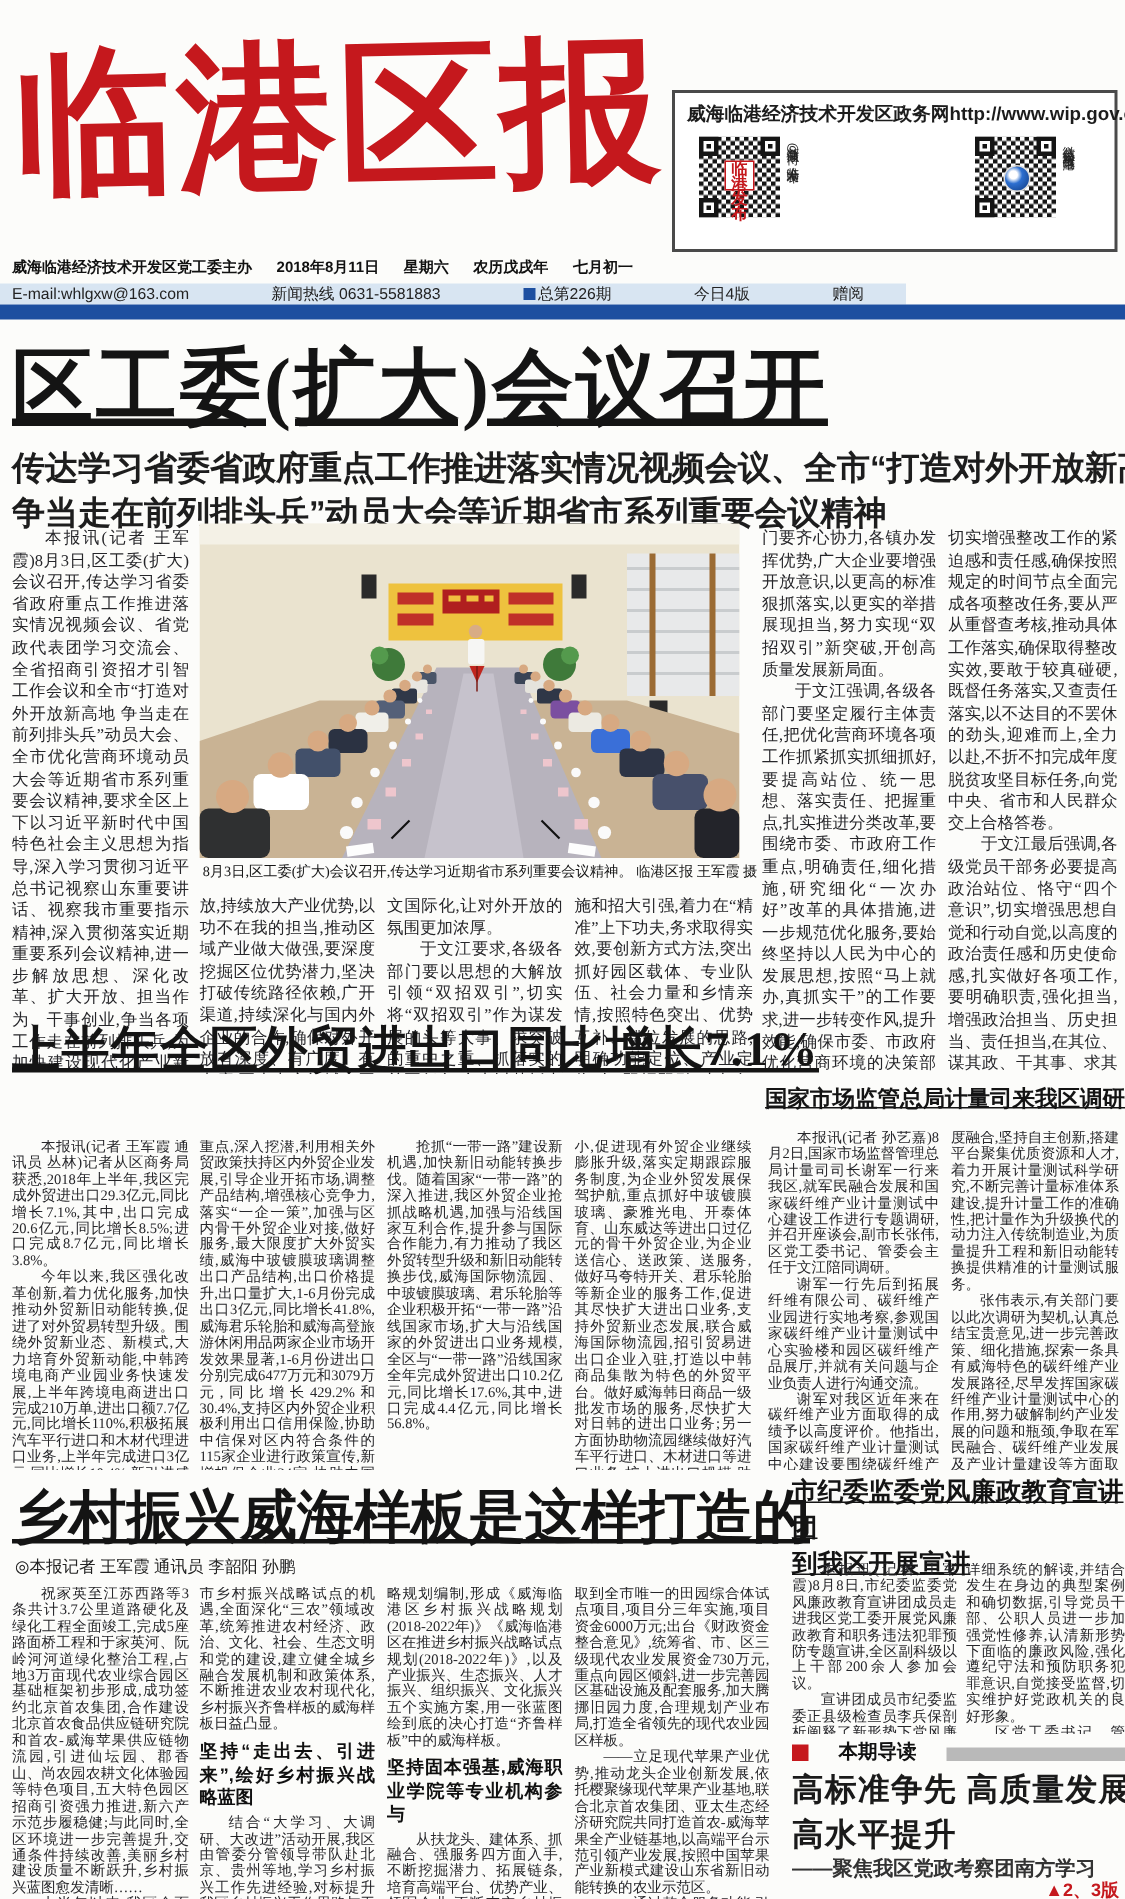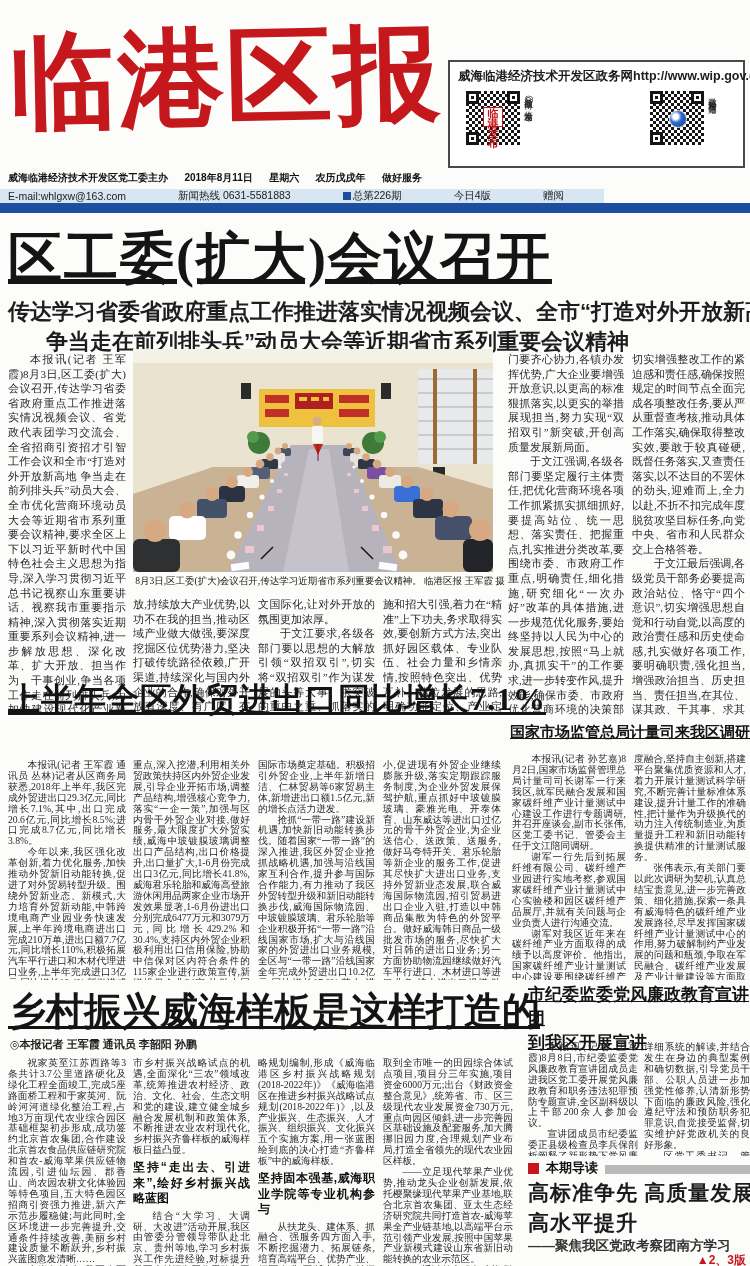--- a/index.html
+++ b/index.html
@@ -15,41 +15,41 @@
   .qr-unit{display:flex;gap:3px;}
   .qr-wrap{position:relative;width:54px;height:54px;}
   .qr-seal{position:absolute;left:17px;top:16px;width:20px;height:20px;background:#fff;border:1px solid #c5181d;
       color:#c5181d;font-size:11px;line-height:10px;font-weight:bold;text-align:center;box-sizing:border-box;}
   .qr-logo{position:absolute;left:19px;top:19px;width:16px;height:16px;border-radius:50%;
       background:radial-gradient(circle at 35% 35%,#fff 18%,#2d6fd0 40%,#1b4fa0 75%);border:1px solid #ddd;}
   .qr-cap{writing-mode:vertical-rl;font-size:8.5px;letter-spacing:1px;color:#222;height:54px;}
   .info1{position:absolute;left:8px;top:171px;width:414px;display:flex;justify-content:space-between;
       font-size:10px;font-weight:bold;color:#111;white-space:nowrap;}
   .info2{position:absolute;left:0;top:189px;width:604px;height:14px;background:#d8e5f2;display:flex;
-      align-items:center;justify-content:space-between;font-size:10.5px;color:#222;padding:0 40px 0 8px;box-sizing:border-box;white-space:nowrap;}
+      align-items:center;justify-content:space-between;font-size:10.5px;color:#222;padding:0 28px 0 8px;box-sizing:border-box;white-space:nowrap;}
   .bluesq{display:inline-block;width:8px;height:8px;background:#1d4fa0;margin-right:2px;vertical-align:-1px;}
   .bluebar{position:absolute;left:0;top:203px;width:750px;height:10px;background:#1d4fa0;}
   
   .hl{position:absolute;font-family:"Liberation Serif","DejaVu Serif",serif;font-weight:900;color:#141414;white-space:nowrap;text-decoration:underline;}
   .sub-hl{position:absolute;left:8px;font-size:22px;font-weight:bold;color:#1d1d1d;white-space:nowrap;
       font-family:"Liberation Sans","DejaVu Sans",sans-serif;}
   
   .col{position:absolute;overflow:hidden;text-align:justify;color:#26262a;
       font-family:"Liberation Serif","DejaVu Serif",serif;}
   .body-lg{font-size:11px;line-height:14.6px;}
   .body-sm{font-size:9.7px;line-height:10.9px;}
   .col p{margin:0;text-indent:2em;}
   .col p.noind{text-indent:0;}
   .col .subhd{font-family:"Liberation Sans","DejaVu Sans",sans-serif;font-weight:bold;font-size:12px;
       line-height:15.5px;margin:4px 0;text-indent:0;color:#101010;}
   .caption{position:absolute;left:118px;top:575px;width:404px;text-align:center;font-size:9.5px;
       color:#151515;font-family:"Liberation Serif","DejaVu Serif",serif;}
-  .byline{position:absolute;left:10px;top:1037px;font-size:11px;font-weight:bold;color:#222;}
+  .byline{position:absolute;left:10px;top:1037px;font-size:11px;font-weight:normal;color:#222;}
   
-  .digest-row{position:absolute;left:528px;top:1159px;width:222px;display:flex;align-items:center;gap:7px;}
+  .digest-row{position:absolute;left:528px;top:1159px;width:222px;display:flex;align-items:center;gap:20px;}
   .redsq{width:11px;height:11px;background:#c5181d;flex:none;}
   .digest-label{font-size:13px;font-weight:bold;color:#111;white-space:nowrap;}
   .digest-strip{flex:1;height:9px;background:#b9b9b9;margin-top:2px;}
   .digest-hl{position:absolute;left:528px;font-family:"Liberation Serif","DejaVu Serif",serif;
       font-weight:900;font-size:21px;color:#1a1a1a;white-space:nowrap;letter-spacing:1px;}
   .digest-sub{position:absolute;left:528px;top:1237px;font-size:13.5px;font-weight:bold;color:#333;white-space:nowrap;}
   .pageref{position:absolute;left:528px;top:1252px;width:218px;text-align:right;color:#c5181d;
       font-size:12px;font-weight:bold;}
   .photo{position:absolute;left:133px;top:349px;width:360px;height:223px;}
 </style>
@@ -114,34 +114,34 @@
         <div class="qr-cap">微信公众号今日临港</div>
       </div>
     </div>
   </div>
 
   <div class="info1">
     <span>威海临港经济技术开发区党工委主办</span>
     <span>2018年8月11日</span>
     <span>星期六</span>
     <span>农历戊戌年</span>
-    <span>做好服务</span>
+    <span>七月初一</span>
   </div>
   <div class="info2">
     <span>E-mail:whlgxw@163.com</span>
     <span>新闻热线 0631-5581883</span>
     <span><span class="bluesq"></span><span>总第226期</span></span>
     <span>今日4版</span>
     <span>赠阅</span>
   </div>
   <div class="bluebar"></div>
 
   <div class="hl" style="left:8px;top:222px;font-size:54px;letter-spacing:2px;">区工委(扩大)会议召开</div>
   <div class="sub-hl" style="top:297px;">传达学习省委省政府重点工作推进落实情况视频会议、全市“打造对外开放新高地</div>
-  <div class="sub-hl" style="top:327px;margin-left:38px;">争当走在前列排头兵”动员大会等近期省市系列重要会议精神</div>
+  <div class="sub-hl" style="top:327px;">争当走在前列排头兵”动员大会等近期省市系列重要会议精神</div>
 
   <div class="col body-lg" style="left:8px;top:352px;width:118px;height:366px;">
       <p>本报讯(记者 王军霞)8月3日,区工委(扩大)会议召开,传达学习省委省政府重点工作推进落实情况视频会议、省党政代表团学习交流会、全省招商引资招才引智工作会议和全市“打造对外开放新高地 争当走在前列排头兵”动员大会、全市优化营商环境动员大会等近期省市系列重要会议精神,要求全区上下以习近平新时代中国特色社会主义思想为指导,深入学习贯彻习近平总书记视察山东重要讲话、视察我市重要指示精神,深入贯彻落实近期重要系列会议精神,进一步解放思想、深化改革、扩大开放、担当作为、干事创业,争当各项工作走在前列排头兵,为加快建设现代化产业新城贡献更多力量。区党工委书记、管委会主任于文江主持会议并讲话。</p>
     </div>
 
   <div class="photo">
     <svg width="360" height="223" viewBox="0 0 360 223">
       <rect width="360" height="223" fill="#eae3cf"></rect>
       <rect x="0" y="0" width="360" height="14" fill="#f4f1e6"></rect>
       <rect x="285" y="20" width="75" height="95" fill="#e8e9ea"></rect>
@@ -280,21 +280,20 @@
 
   <div class="hl" style="left:8px;top:678px;font-size:32px;letter-spacing:1px;">上半年全区外贸进出口同比增长7.1%</div>
   <div class="col body-sm" style="left:8px;top:760px;width:118px;height:220px;">
       <p>本报讯(记者 王军霞 通讯员 丛林)记者从区商务局获悉,2018年上半年,我区完成外贸进出口29.3亿元,同比增长7.1%,其中,出口完成20.6亿元,同比增长8.5%;进口完成8.7亿元,同比增长3.8%。</p>
       <p>今年以来,我区强化改革创新,着力优化服务,加快推动外贸新旧动能转换,促进了对外贸易转型升级。围绕外贸新业态、新模式,大力培育外贸新动能,中韩跨境电商产业园业务快速发展,上半年跨境电商进出口完成210万单,进出口额7.7亿元,同比增长110%,积极拓展汽车平行进口和木材代理进口业务,上半年完成进口3亿元,同比增长10.4%,新引进威海韩日商品一级批发市场,将逐步扩大日用消费品进口。</p>
     </div>
   <div class="col body-sm" style="left:133px;top:760px;width:117px;height:220px;">
       <p class="noind">重点,深入挖潜,利用相关外贸政策扶持区内外贸企业发展,引导企业开拓市场,调整产品结构,增强核心竞争力,落实“一企一策”,加强与区内骨干外贸企业对接,做好服务,最大限度扩大外贸实绩,威海中玻镀膜玻璃调整出口产品结构,出口价格提升,出口量扩大,1-6月份完成出口3亿元,同比增长41.8%,威海君乐轮胎和威海高登旅游休闲用品两家企业市场开发效果显著,1-6月份进出口分别完成6477万元和3079万元,同比增长429.2%和30.4%,支持区内外贸企业积极利用出口信用保险,协助中信保对区内符合条件的115家企业进行政策宣传,新增投保企业34家;协助中国人保新增投保企业19家,为企业规避贸易风险,为拓展</p>
     </div>
   <div class="col body-sm" style="left:258px;top:760px;width:117px;height:220px;">
-      <p class="noind">国际市场奠定基础。积极招引外贸企业,上半年新增日洁、仁林贸易等6家贸易主体,新增进出口额1.5亿元,新的增长点活力迸发。</p>
       <p>抢抓“一带一路”建设新机遇,加快新旧动能转换步伐。随着国家“一带一路”的深入推进,我区外贸企业抢抓战略机遇,加强与沿线国家互利合作,提升参与国际合作能力,有力推动了我区外贸转型升级和新旧动能转换步伐,威海国际物流园、中玻镀膜玻璃、君乐轮胎等企业积极开拓“一带一路”沿线国家市场,扩大与沿线国家的外贸进出口业务规模,全区与“一带一路”沿线国家全年完成外贸进出口10.2亿元,同比增长17.6%,其中,进口完成4.4亿元,同比增长56.8%。</p>
     </div>
   <div class="col body-sm" style="left:383px;top:760px;width:118px;height:220px;">
       <p class="noind">小,促进现有外贸企业继续膨胀升级,落实定期跟踪服务制度,为企业外贸发展保驾护航,重点抓好中玻镀膜玻璃、豪雅光电、开泰体育、山东威达等进出口过亿元的骨干外贸企业,为企业送信心、送政策、送服务,做好马夸特开关、君乐轮胎等新企业的服务工作,促进其尽快扩大进出口业务,支持外贸新业态发展,联合威海国际物流园,招引贸易进出口企业入驻,打造以中韩商品集散为特色的外贸平台。做好威海韩日商品一级批发市场的服务,尽快扩大对日韩的进出口业务;另一方面协助物流园继续做好汽车平行进口、木材进口等进口业务,扩大进出口规模,助推外贸进出口平稳快速发展。</p>
     </div>
 
   <div class="hl" style="left:510px;top:723px;width:240px;font-size:15px;text-align:center;">国家市场监管总局计量司来我区调研</div>
   <div class="col body-sm" style="left:512px;top:754px;width:114px;height:226px;">
       <p>本报讯(记者 孙艺嘉)8月2日,国家市场监督管理总局计量司司长谢军一行来我区,就军民融合发展和国家碳纤维产业计量测试中心建设工作进行专题调研,并召开座谈会,副市长张伟,区党工委书记、管委会主任于文江陪同调研。</p>
       <p>谢军一行先后到拓展纤维有限公司、碳纤维产业园进行实地考察,参观国家碳纤维产业计量测试中心实验楼和园区碳纤维产品展厅,并就有关问题与企业负责人进行沟通交流。</p>

